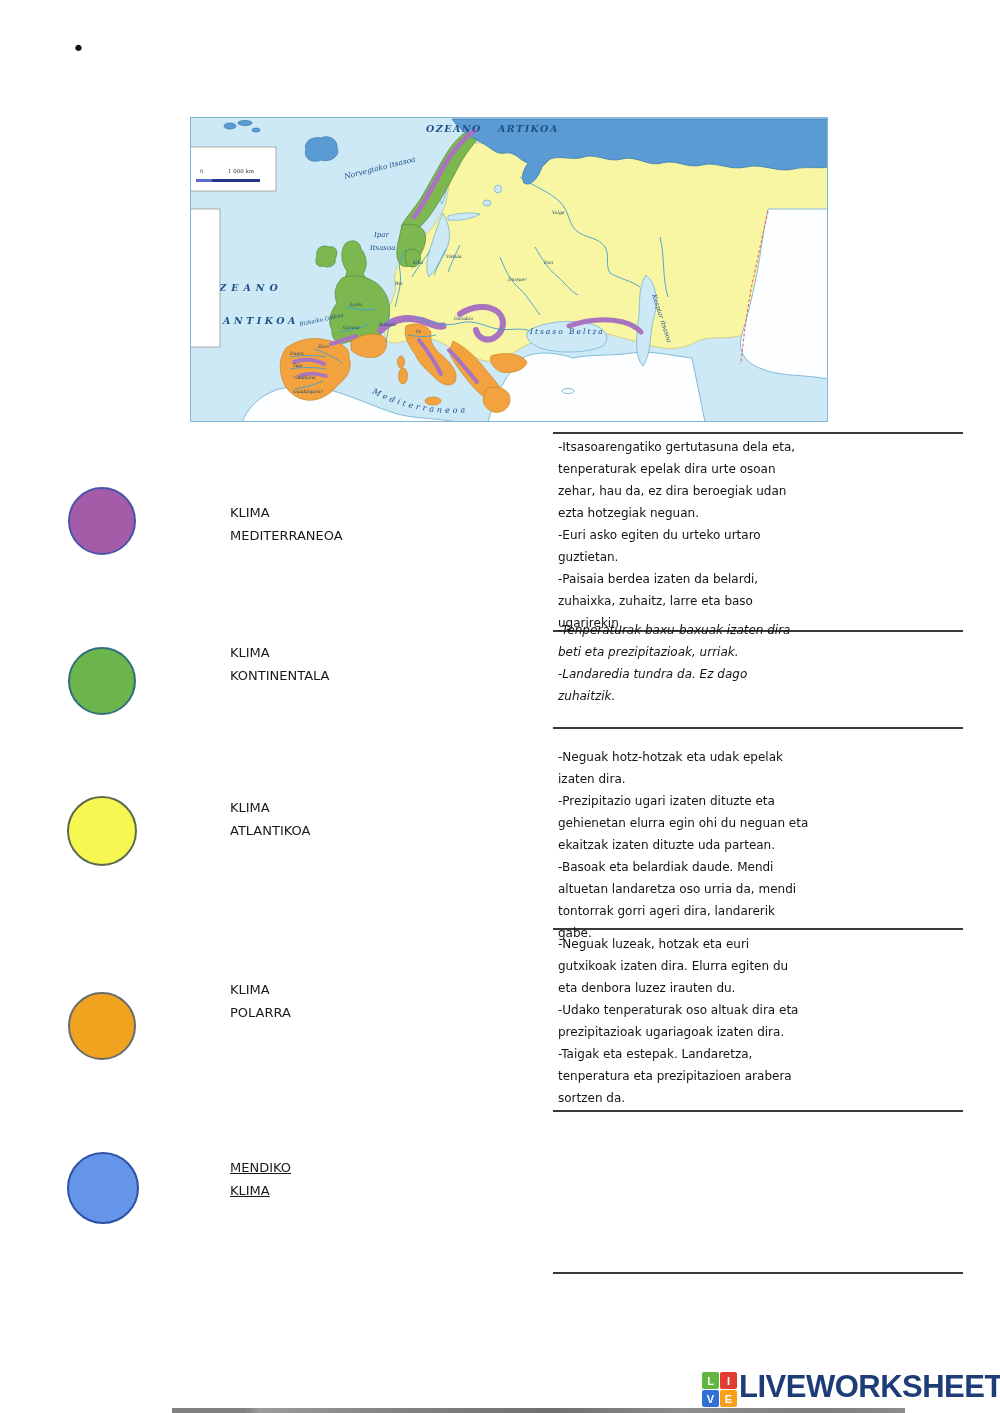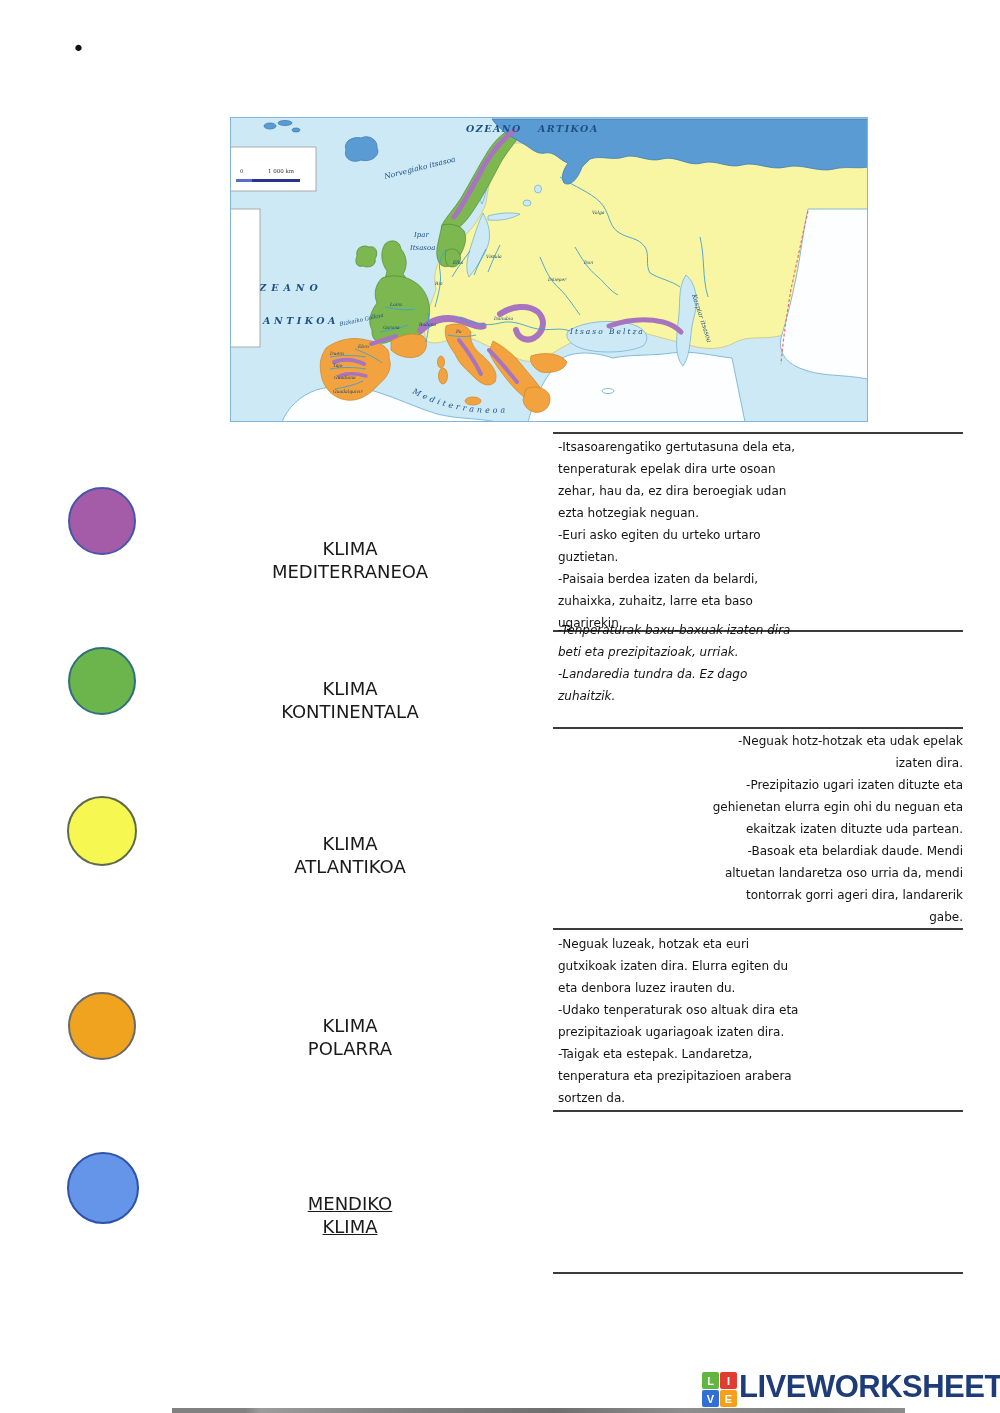--- a/index.html
+++ b/index.html
@@ -3,37 +3,37 @@
 <meta charset="utf-8">
 <style>
   html,body{margin:0;padding:0;background:#ffffff;}
   .page{position:relative;width:1000px;height:1413px;background:#ffffff;overflow:hidden;
         font-family:"DejaVu Sans","Liberation Sans",sans-serif;color:#111;}
   
   .bullet{position:absolute;left:72px;top:36px;font-size:22px;line-height:25px;color:#111;}
   .header-text{position:absolute;left:100px;top:36px;width:860px;font-size:17.5px;line-height:25px;
                white-space:pre-line;color:#111;}
   
-  .map-wrap{position:absolute;left:190px;top:117px;width:638px;height:305px;margin-left:40px;}
+  .map-wrap{position:absolute;left:190px;top:117px;width:638px;height:305px;}
   
   .circle{position:absolute;border-radius:50%;box-sizing:border-box;}
   .c1{left:68px;top:487px;width:68px;height:68px;border:2px solid #4756a8;}
   .c2{left:68px;top:647px;width:68px;height:68px;border:2px solid #2f6f7e;}
   .c3{left:67px;top:796px;width:70px;height:70px;border:2px solid #5c6a4e;}
   .c4{left:68px;top:992px;width:68px;height:68px;border:2px solid #6a6a6a;}
   .c5{left:67px;top:1152px;width:72px;height:72px;border:2px solid #2d52a8;}
   
-  .klima-label{position:absolute;left:230px;width:240px;text-align:center;font-size:18px;
-               line-height:23px;white-space:pre-line;color:#1a1a1a;margin-top:36px;}
+  .klima-label{position:absolute;left:230px;width:240px;font-size:13px;
+               line-height:23px;white-space:pre-line;color:#1a1a1a;}
   .l1{top:501px;} .l2{top:641px;} .l3{top:796px;} .l4{top:978px;} .l5{top:1156px;text-decoration:underline;}
   
   .h-line{position:absolute;left:553px;width:410px;height:2px;background:#3a3a3a;}
   .desc{position:absolute;left:558px;width:405px;font-size:12px;line-height:22px;
         white-space:pre-line;color:#141414;}
-  .d1{top:436px;} .d2{top:619px;font-style:italic;} .d3{top:730px;text-align:right;} .d4{top:933px;} .d5{top:1116px;}
+  .d1{top:436px;} .d2{top:619px;font-style:italic;} .d3{top:746px;} .d4{top:933px;} .d5{top:1116px;}
   
   .logo{position:absolute;left:702px;top:1369px;display:flex;align-items:flex-start;}
   .logo-grid{display:grid;grid-template-columns:17px 17px;grid-template-rows:17px 17px;gap:1px;margin-top:3px;}
   .logo-sq{display:flex;align-items:center;justify-content:center;color:#fff;font-weight:bold;
            font-size:11px;border-radius:2px;font-family:"Liberation Sans",sans-serif;}
   .logo-text{font-family:"Liberation Sans",sans-serif;font-weight:bold;font-size:31px;
              letter-spacing:-0.5px;color:#1e3d78;margin-left:2px;line-height:36px;}
   
   .bottom-sliver{position:absolute;left:172px;top:1408px;width:733px;height:5px;opacity:.85;
     background:linear-gradient(90deg,#6a6a6a 0%,#6a6a6a 10%,#8a8a8a 12%,#707070 28%,#555 52%,#7a7a7a 70%,#666 88%,#777 100%);}

